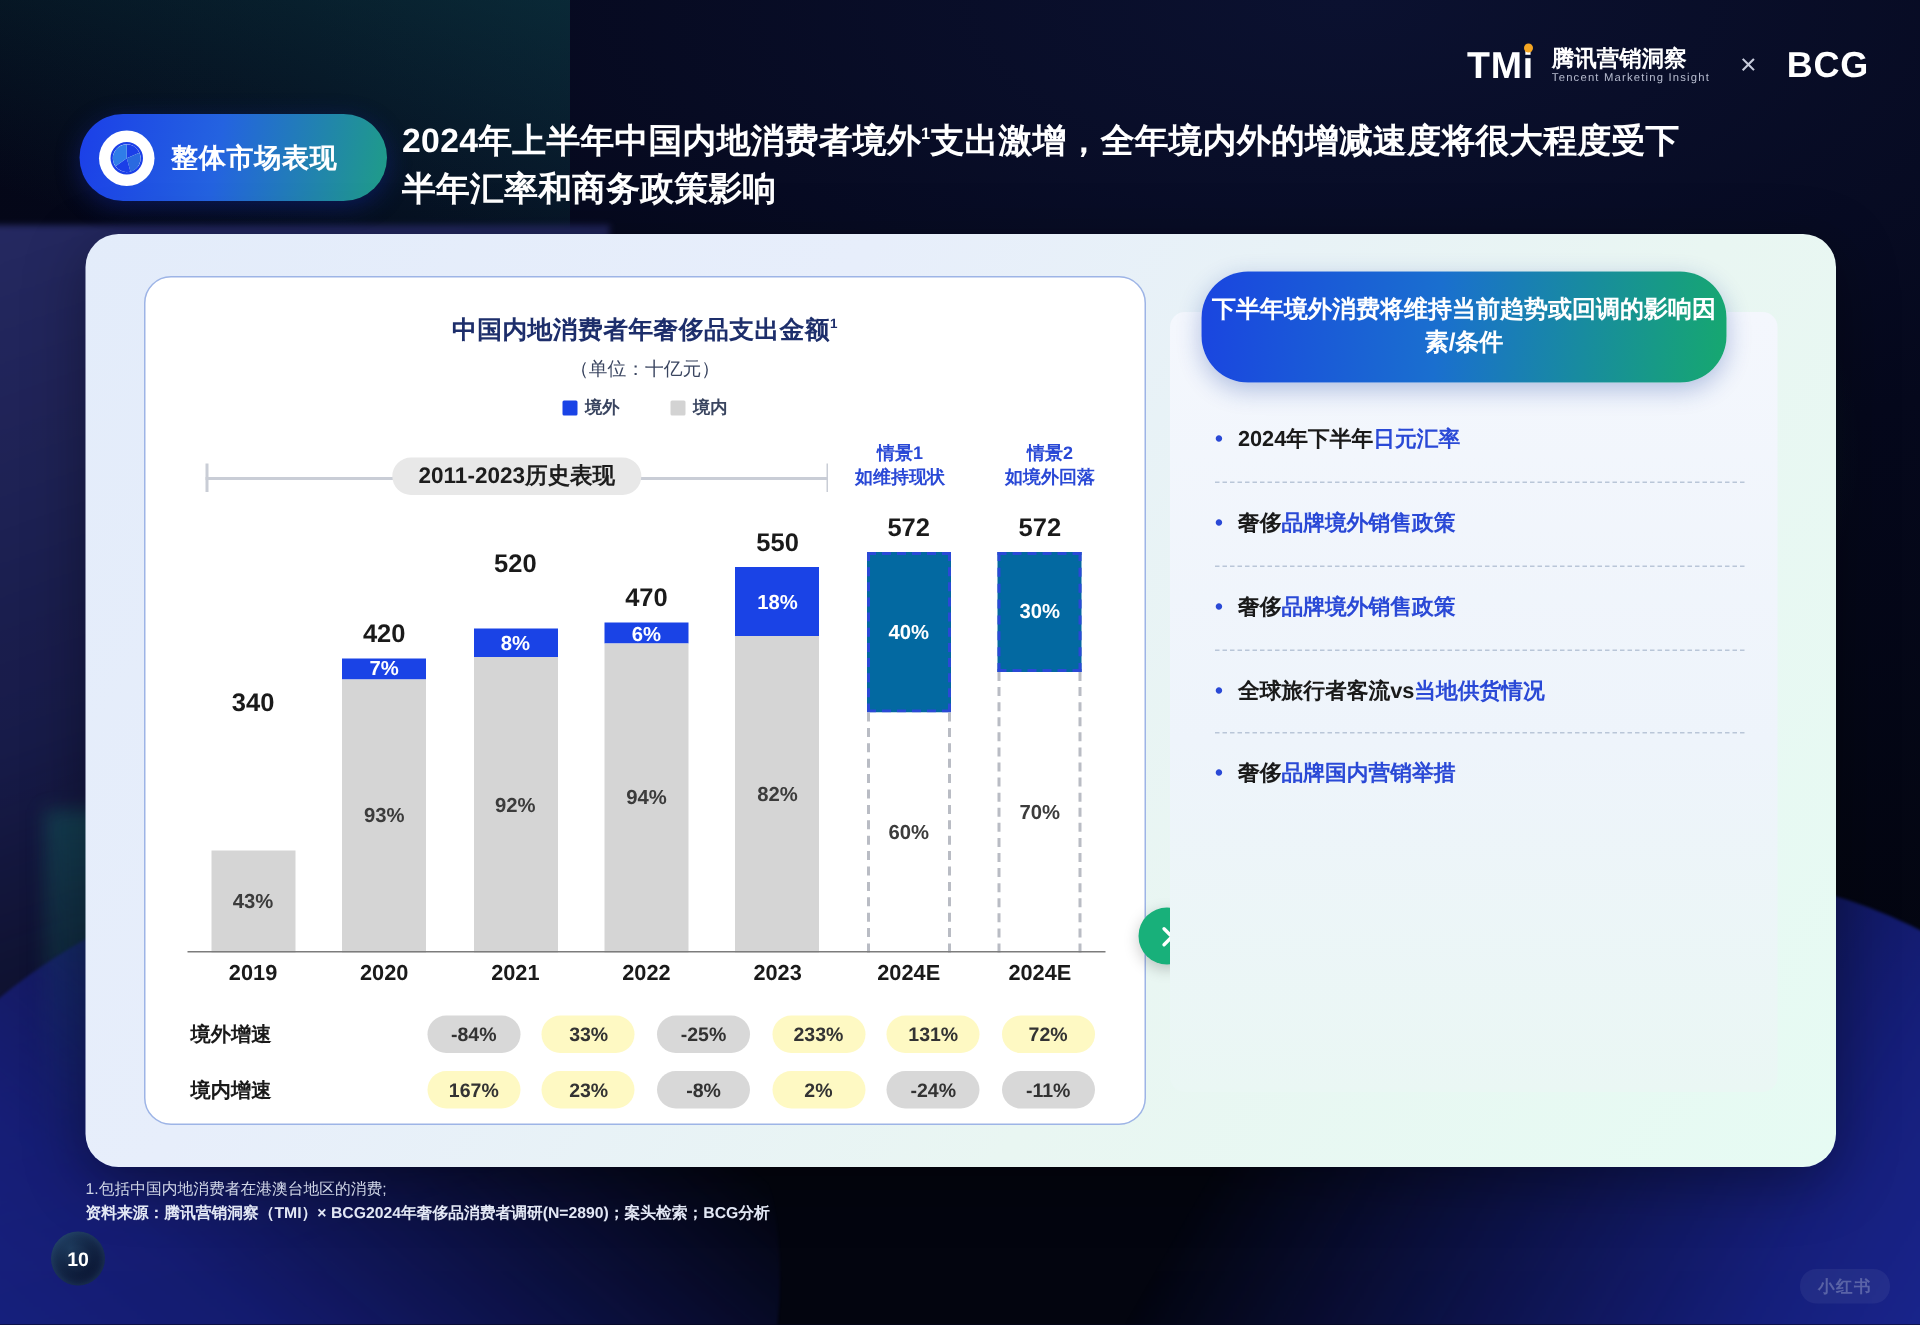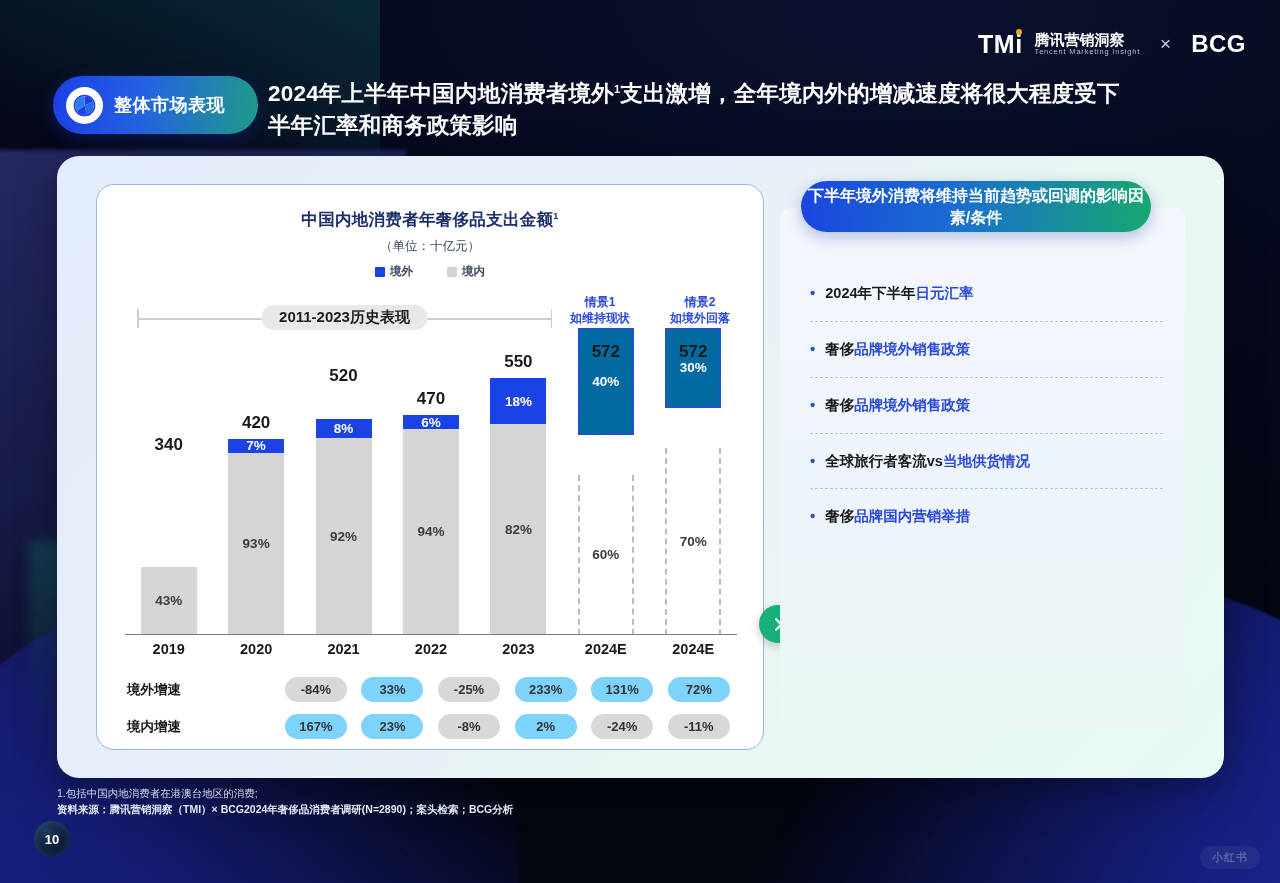--- a/index.html
+++ b/index.html
@@ -167,21 +167,20 @@
   .seg-out { background: #1a43e6; color: #ffffff; }
   .seg-in  { background: #d5d5d5; color: #3c3c3c; }
   .seg-out-proj {
     background: #0369a1; color: #ffffff;
     border: 2.5px dashed #2a49d6;
   }
   .seg-in-proj {
     background: #ffffff; color: #3c3c3c;
     border-left: 2px dashed #b9bcc4; border-right: 2px dashed #b9bcc4;
     border-bottom: none;
-    margin-top: 40px;
   }
 
   .x-labels {
     position: absolute; left: 28px; top: 456px; width: 612px; display: flex;
   }
   .x-label { flex: 1; text-align: center; color: #1a1a1a; font-size: 14.5px; font-weight: 700; }
 
   
   .growth {
     position: absolute; left: 28px; top: 486px; width: 612px;
@@ -190,39 +189,39 @@
   .growth-head {
     width: 76px; flex: 0 0 76px; text-align: left; padding-left: 2px;
     color: #1a1a1a; font-size: 13.5px; font-weight: 700;
   }
   .growth-cells { flex: 1; display: flex; }
   .growth-cell { flex: 1; display: flex; justify-content: center; }
   .pill {
     min-width: 62px; padding: 5px 0; border-radius: 13px; text-align: center;
     font-size: 13px; font-weight: 700; color: #333333;
   }
-  .pill.orange { background: #7dd3fc; }
+  .pill.orange { background: #fef9c3; }
   .pill.gray   { background: #d8d8d8; }
 
   
   .arrow-btn {
     position: absolute; left: 702px; top: 449px;
     width: 38px; height: 38px; border-radius: 50%;
     background: #18b07a; display: flex; align-items: center; justify-content: center;
     box-shadow: 0 3px 10px rgba(0,0,0,.22);
   }
 
   
   .right-panel {
     position: absolute; left: 723px; top: 52px; width: 405px; height: 520px;
     background: linear-gradient(180deg, #f4f7fd 0%, #eef4fb 55%, #eaf7f4 100%);
     border-radius: 10px;
   }
   .rp-header {
-    position: absolute; left: 21px; top: -27px; width: 350px; height: 51px;
+    position: absolute; left: 21px; top: -27px; width: 350px; height: 74px;
     border-radius: 31px;
     background: linear-gradient(95deg, #1a45e0 0%, #1a6fcf 45%, #16a86f 100%);
     display: flex; align-items: center; justify-content: center; text-align: center;
     color: #ffffff; font-size: 16px; font-weight: 700; line-height: 1.35;
     box-shadow: 0 5px 16px rgba(20,60,160,.3);
   }
   .rp-list { position: absolute; left: 26px; top: 58px; right: 22px; }
   .rp-item {
     display: flex; align-items: flex-start; gap: 10px;
     padding: 18px 0 18px 4px; font-size: 14.5px; font-weight: 700;
@@ -333,21 +332,21 @@
         <div class="scenario">
           <span>情景2</span><br>
           <span>如境外回落</span>
         </div>
       </div>
     </div>
 
     <div class="plot">
       <div class="bars" id="bars">
           <div class="bar-col">
-            <div class="bar-total" style="bottom: 180px; text-align: center;">340</div>
+            <div class="bar-total" style="bottom: 156px; text-align: center;">340</div>
             <div class="bar-stack">
               <div class="seg seg-in" style="height: 68.3046px;">43%</div>
             </div>
           </div>
           <div class="bar-col">
             <div class="bar-total" style="bottom: 202.224px;">420</div>
             <div class="bar-stack">
               <div class="seg seg-out" style="height: 13.7357px;">7%</div>
               <div class="seg seg-in" style="height: 182.488px;">93%</div>
             </div>

